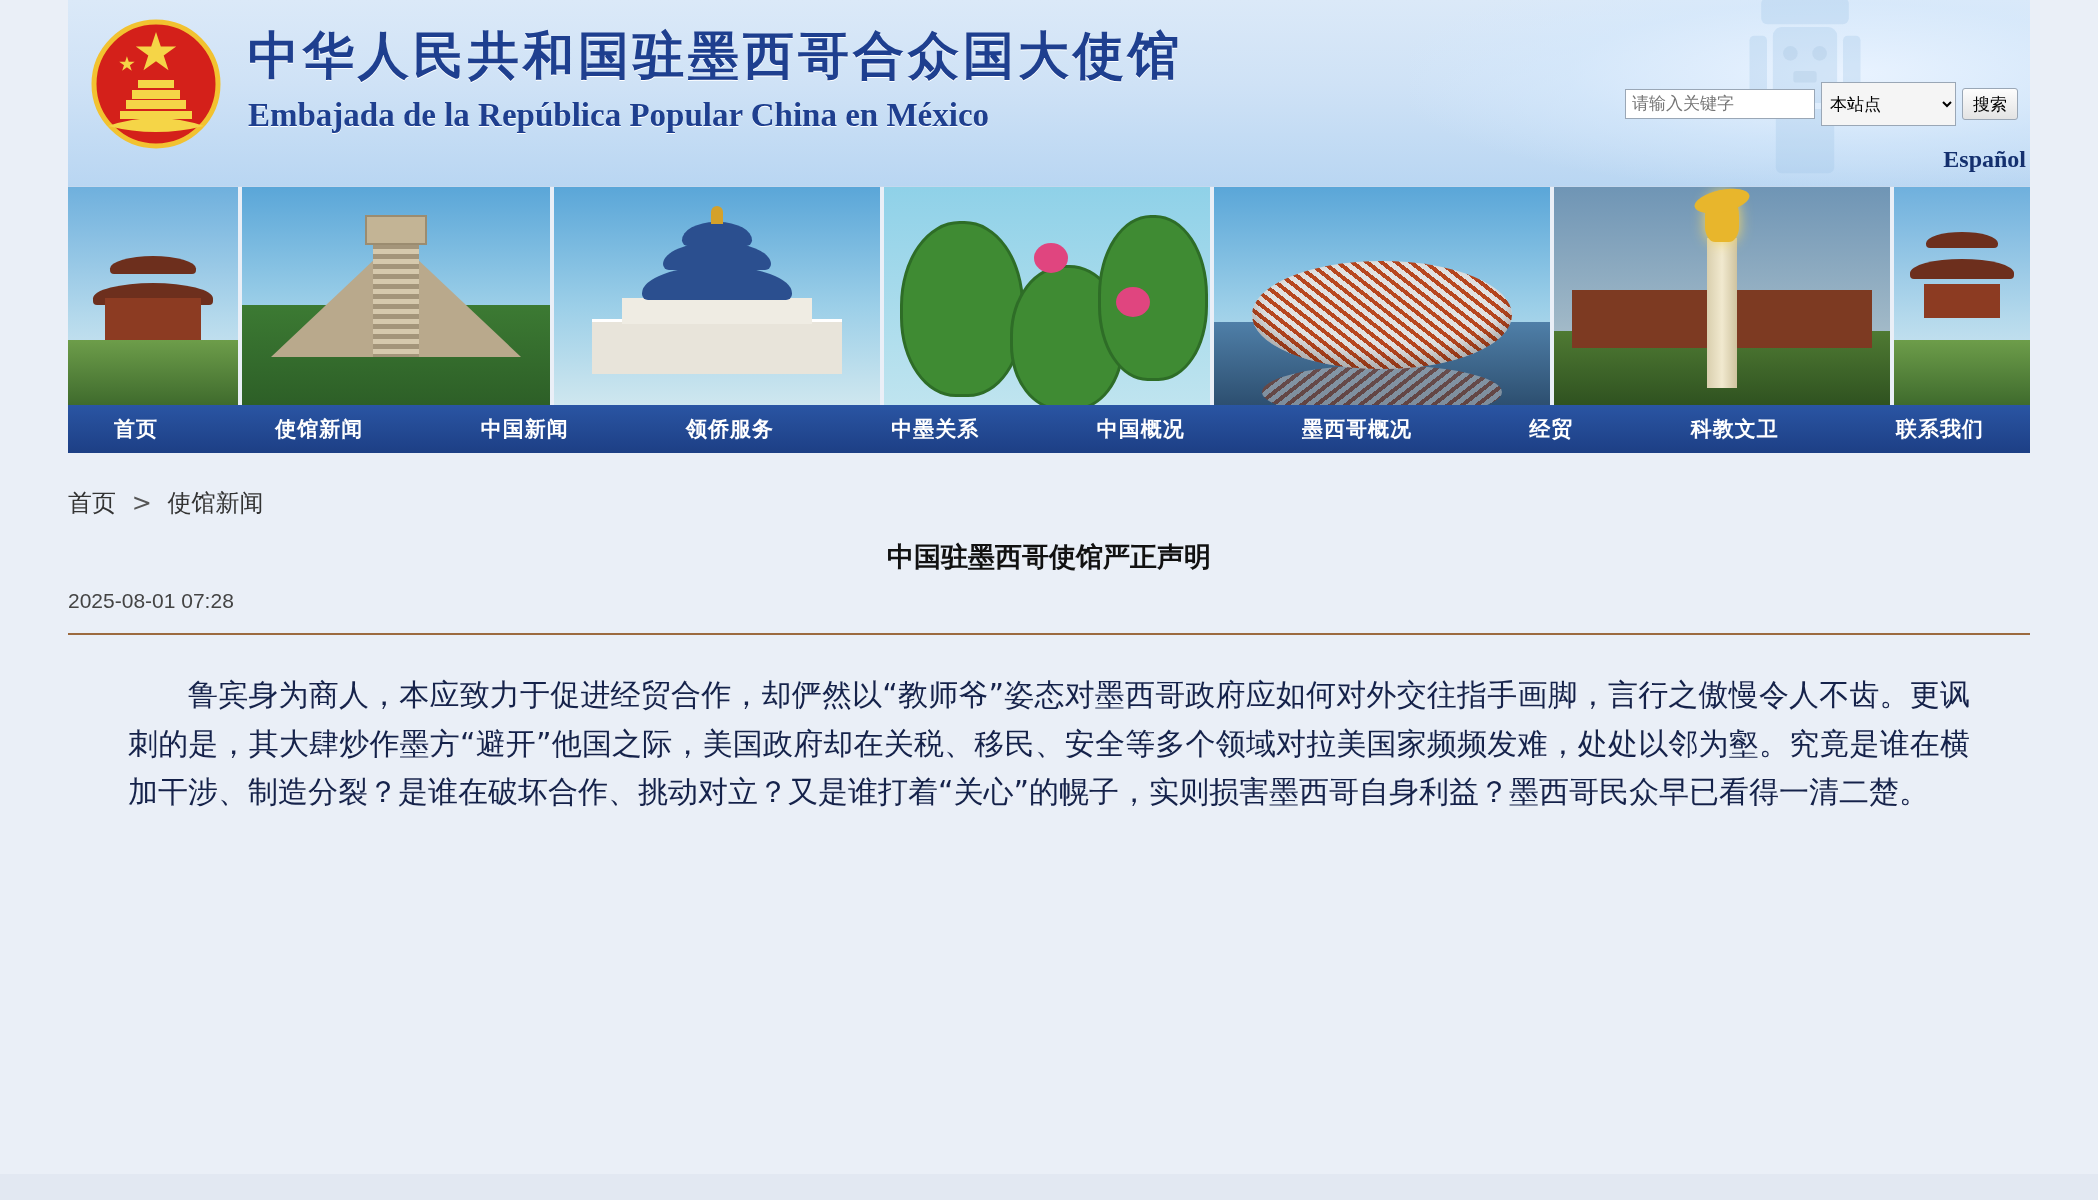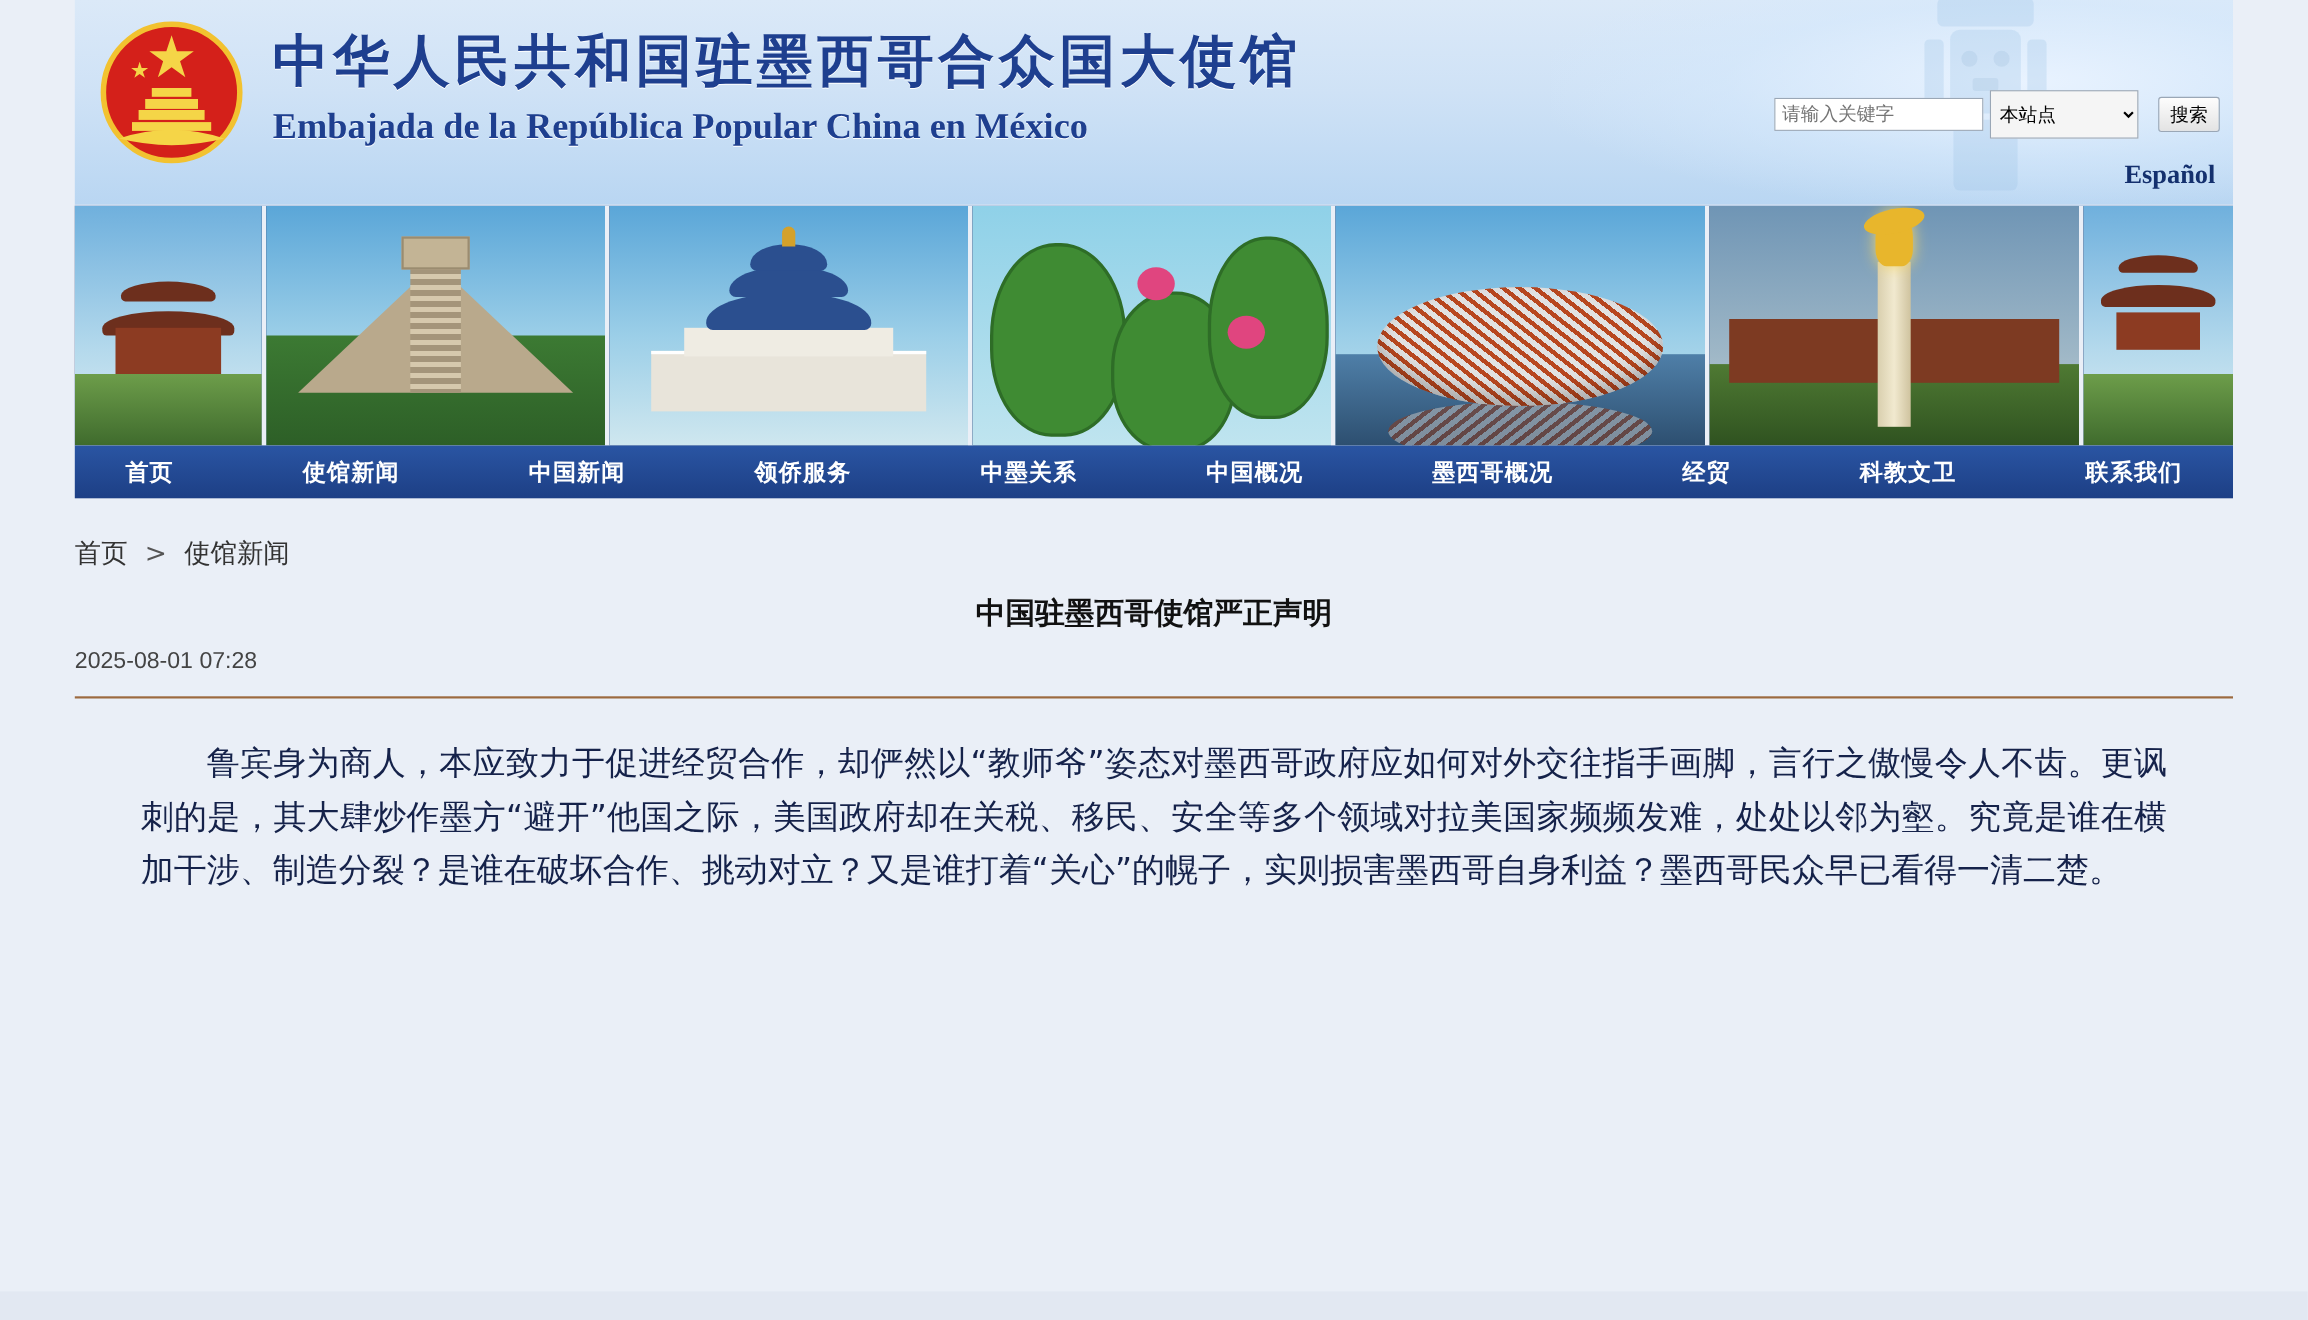--- a/index.html
+++ b/index.html
@@ -104,25 +104,24 @@
   }
   .search-btn {
     height: 32px;
     padding: 0 10px;
     font-size: 17px;
     border: 1px solid #9aa7b6;
     background: linear-gradient(to bottom,#fdfdfd,#e3e3e3);
     border-radius: 3px;
     cursor: pointer;
     font-family: Liberation Sans, sans-serif;
-    margin-left: 12px;
   }
   .lang-link {
     position: absolute;
-    right: 16px;
+    right: 4px;
     top: 146px;
     font-family: "Liberation Serif", serif;
     font-weight: bold;
     font-size: 24px;
     color: #14306e;
     cursor: pointer;
   }
   
   .banner {
     margin: 0 68px;

